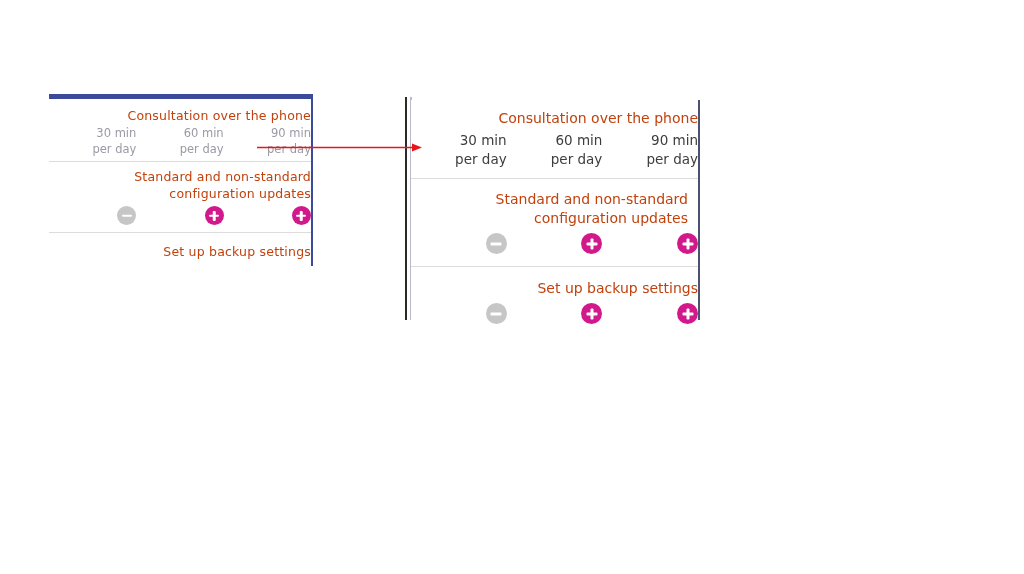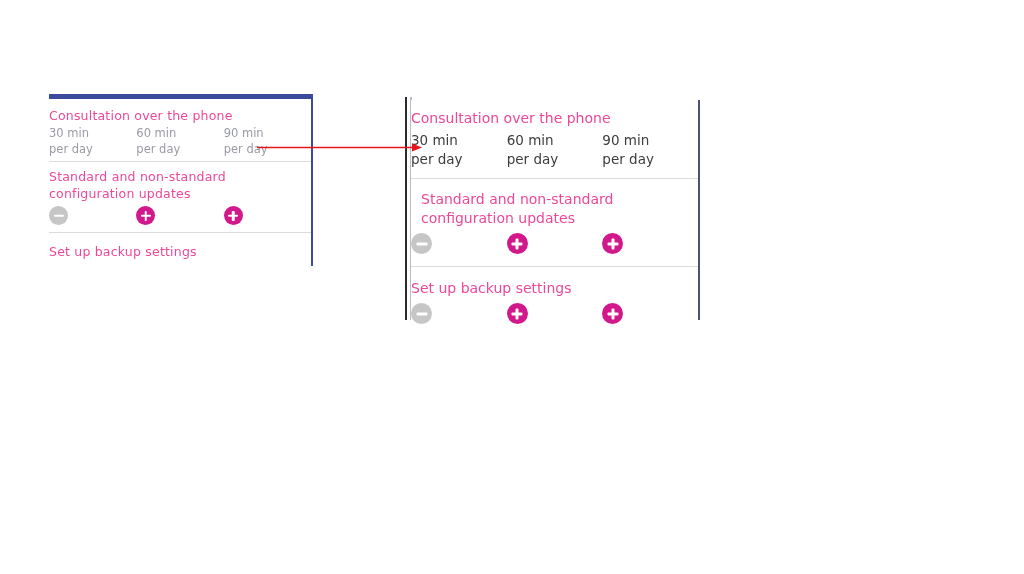--- a/index.html
+++ b/index.html
@@ -19,30 +19,30 @@
   .panel {
     position: absolute;
     box-sizing: border-box;
     background: #ffffff;
   }
   .row {
     box-sizing: border-box;
     width: 100%;
   }
   .row-title {
-    text-align: left;
-    color: #ec4899;
+    text-align: right;
+    color: #c2410c;
   }
   .cells {
     display: flex;
     width: 100%;
   }
   .cell {
     flex: 1 1 0;
-    text-align: left;
+    text-align: right;
     box-sizing: border-box;
   }
   .divider {
     width: 100%;
     height: 1px;
     background: #dcdcdc;
   }
 
   
   .btn {

